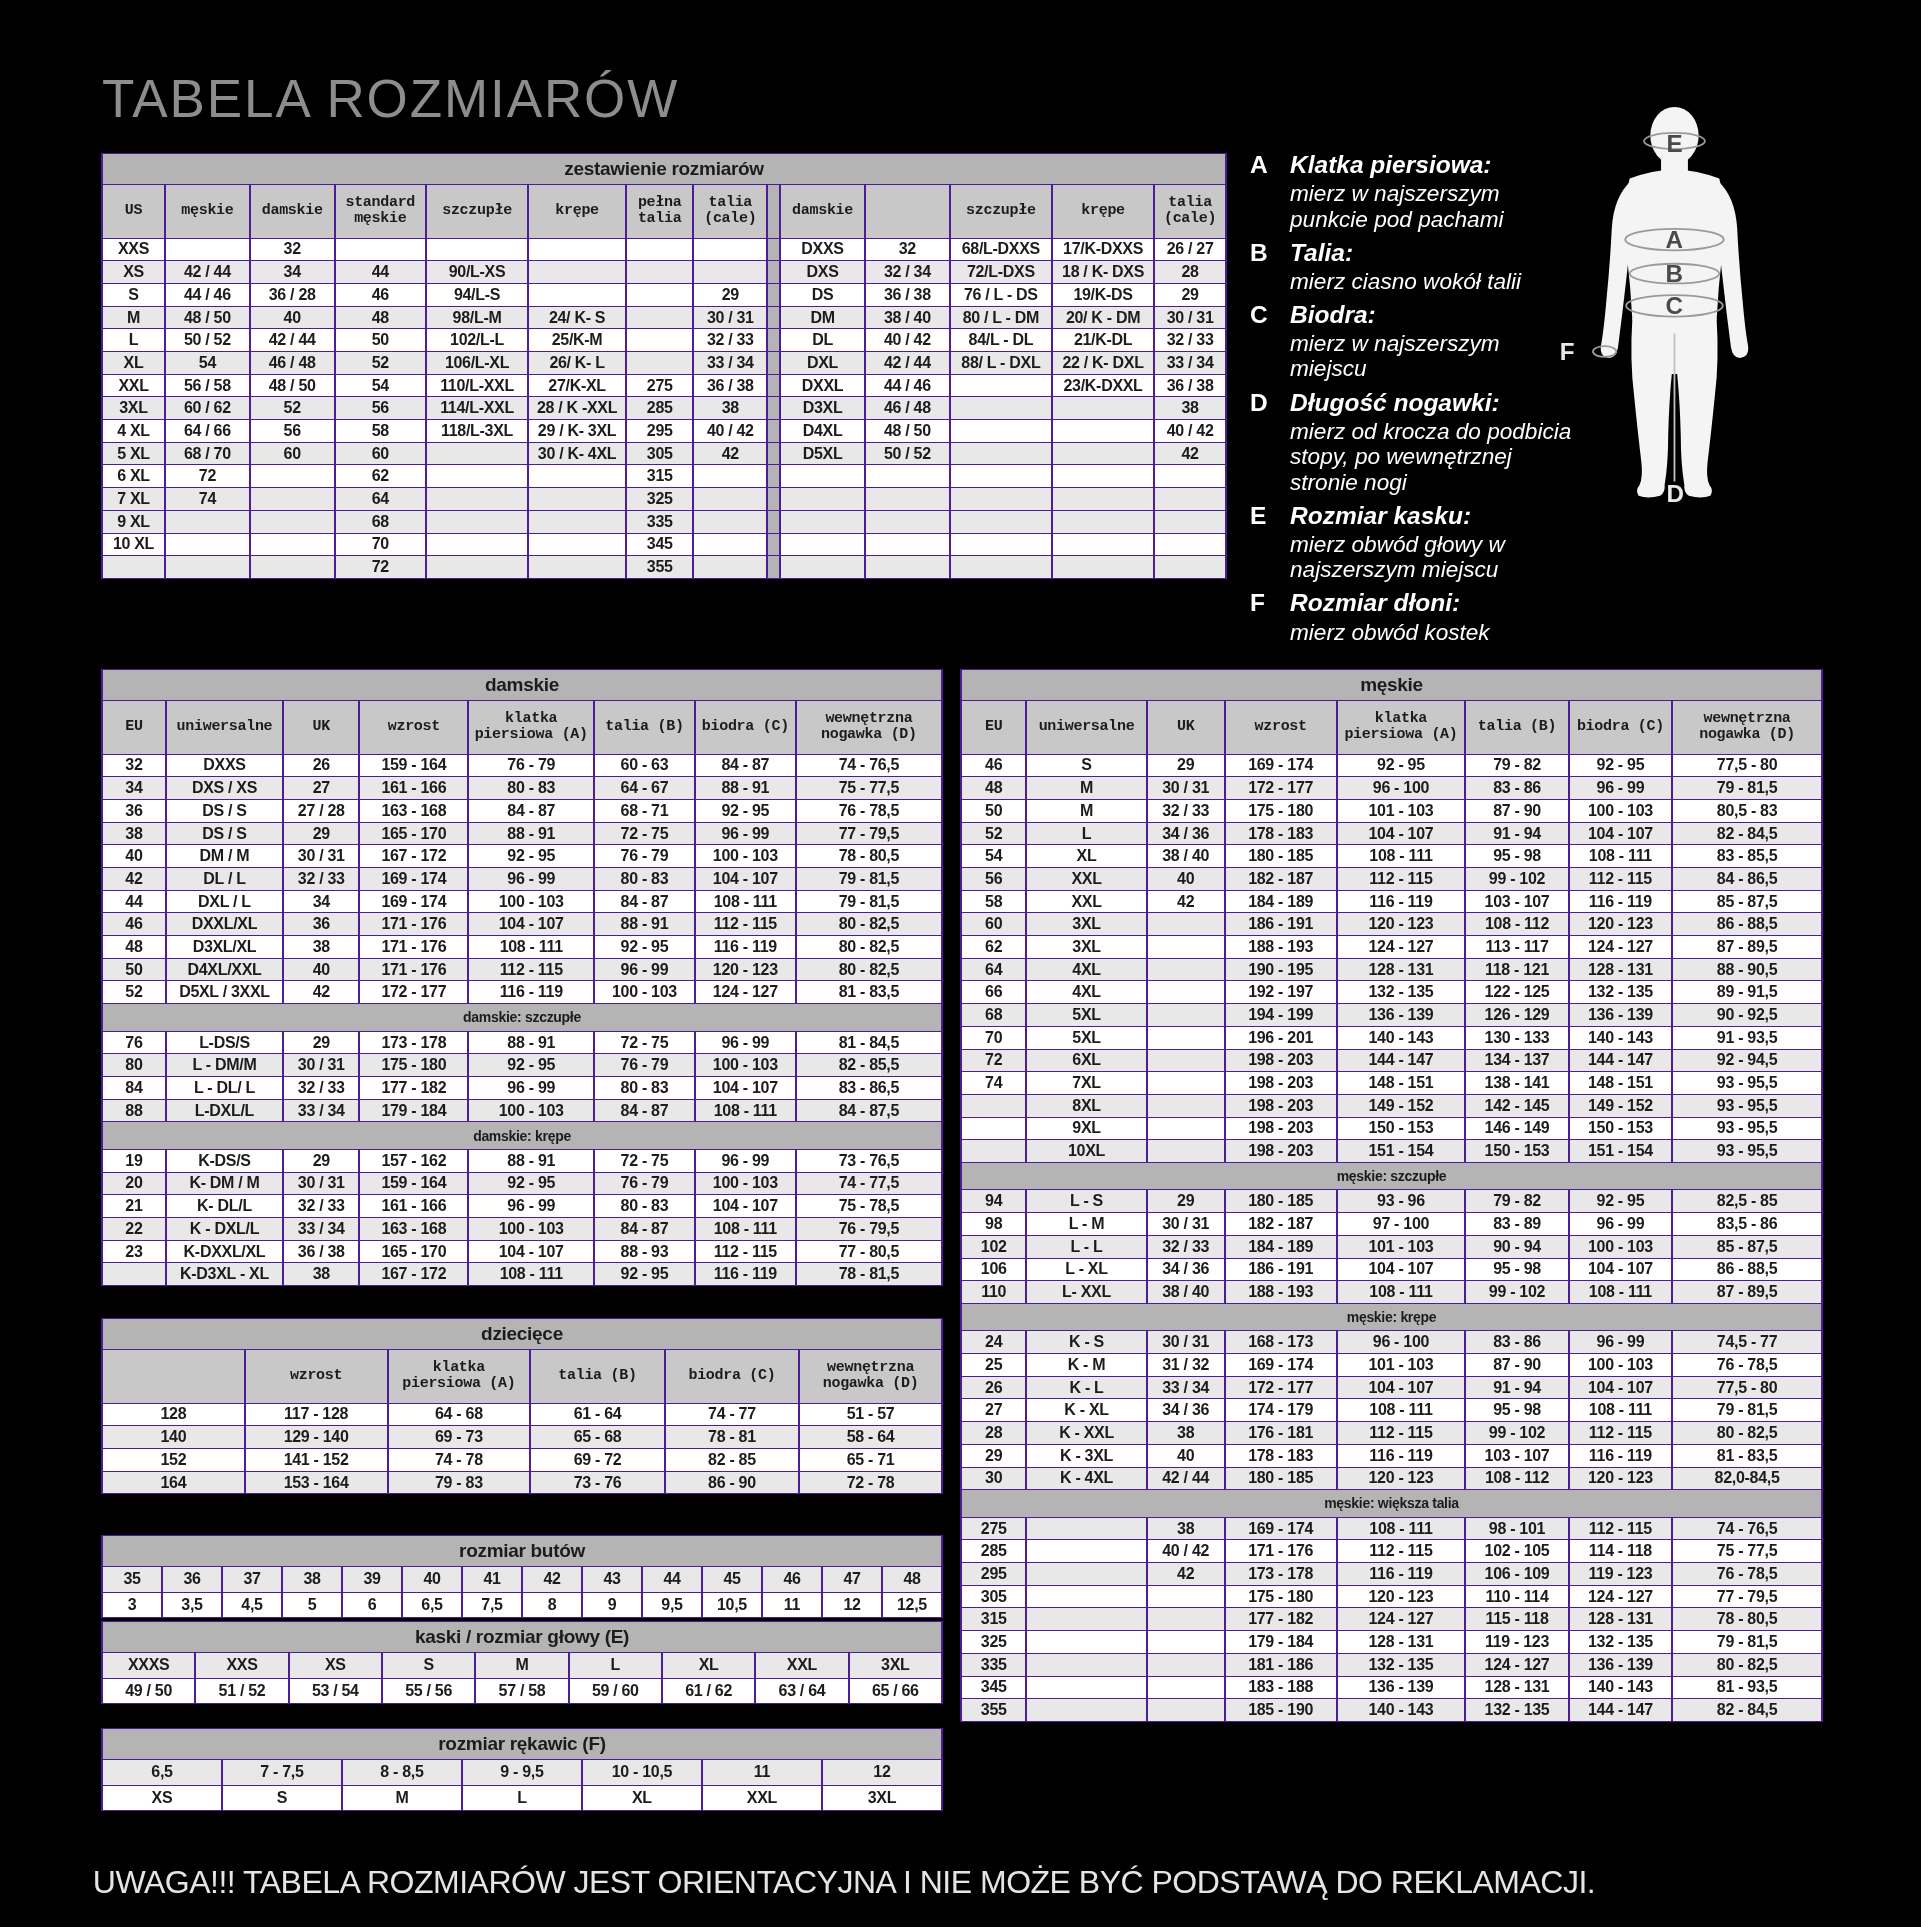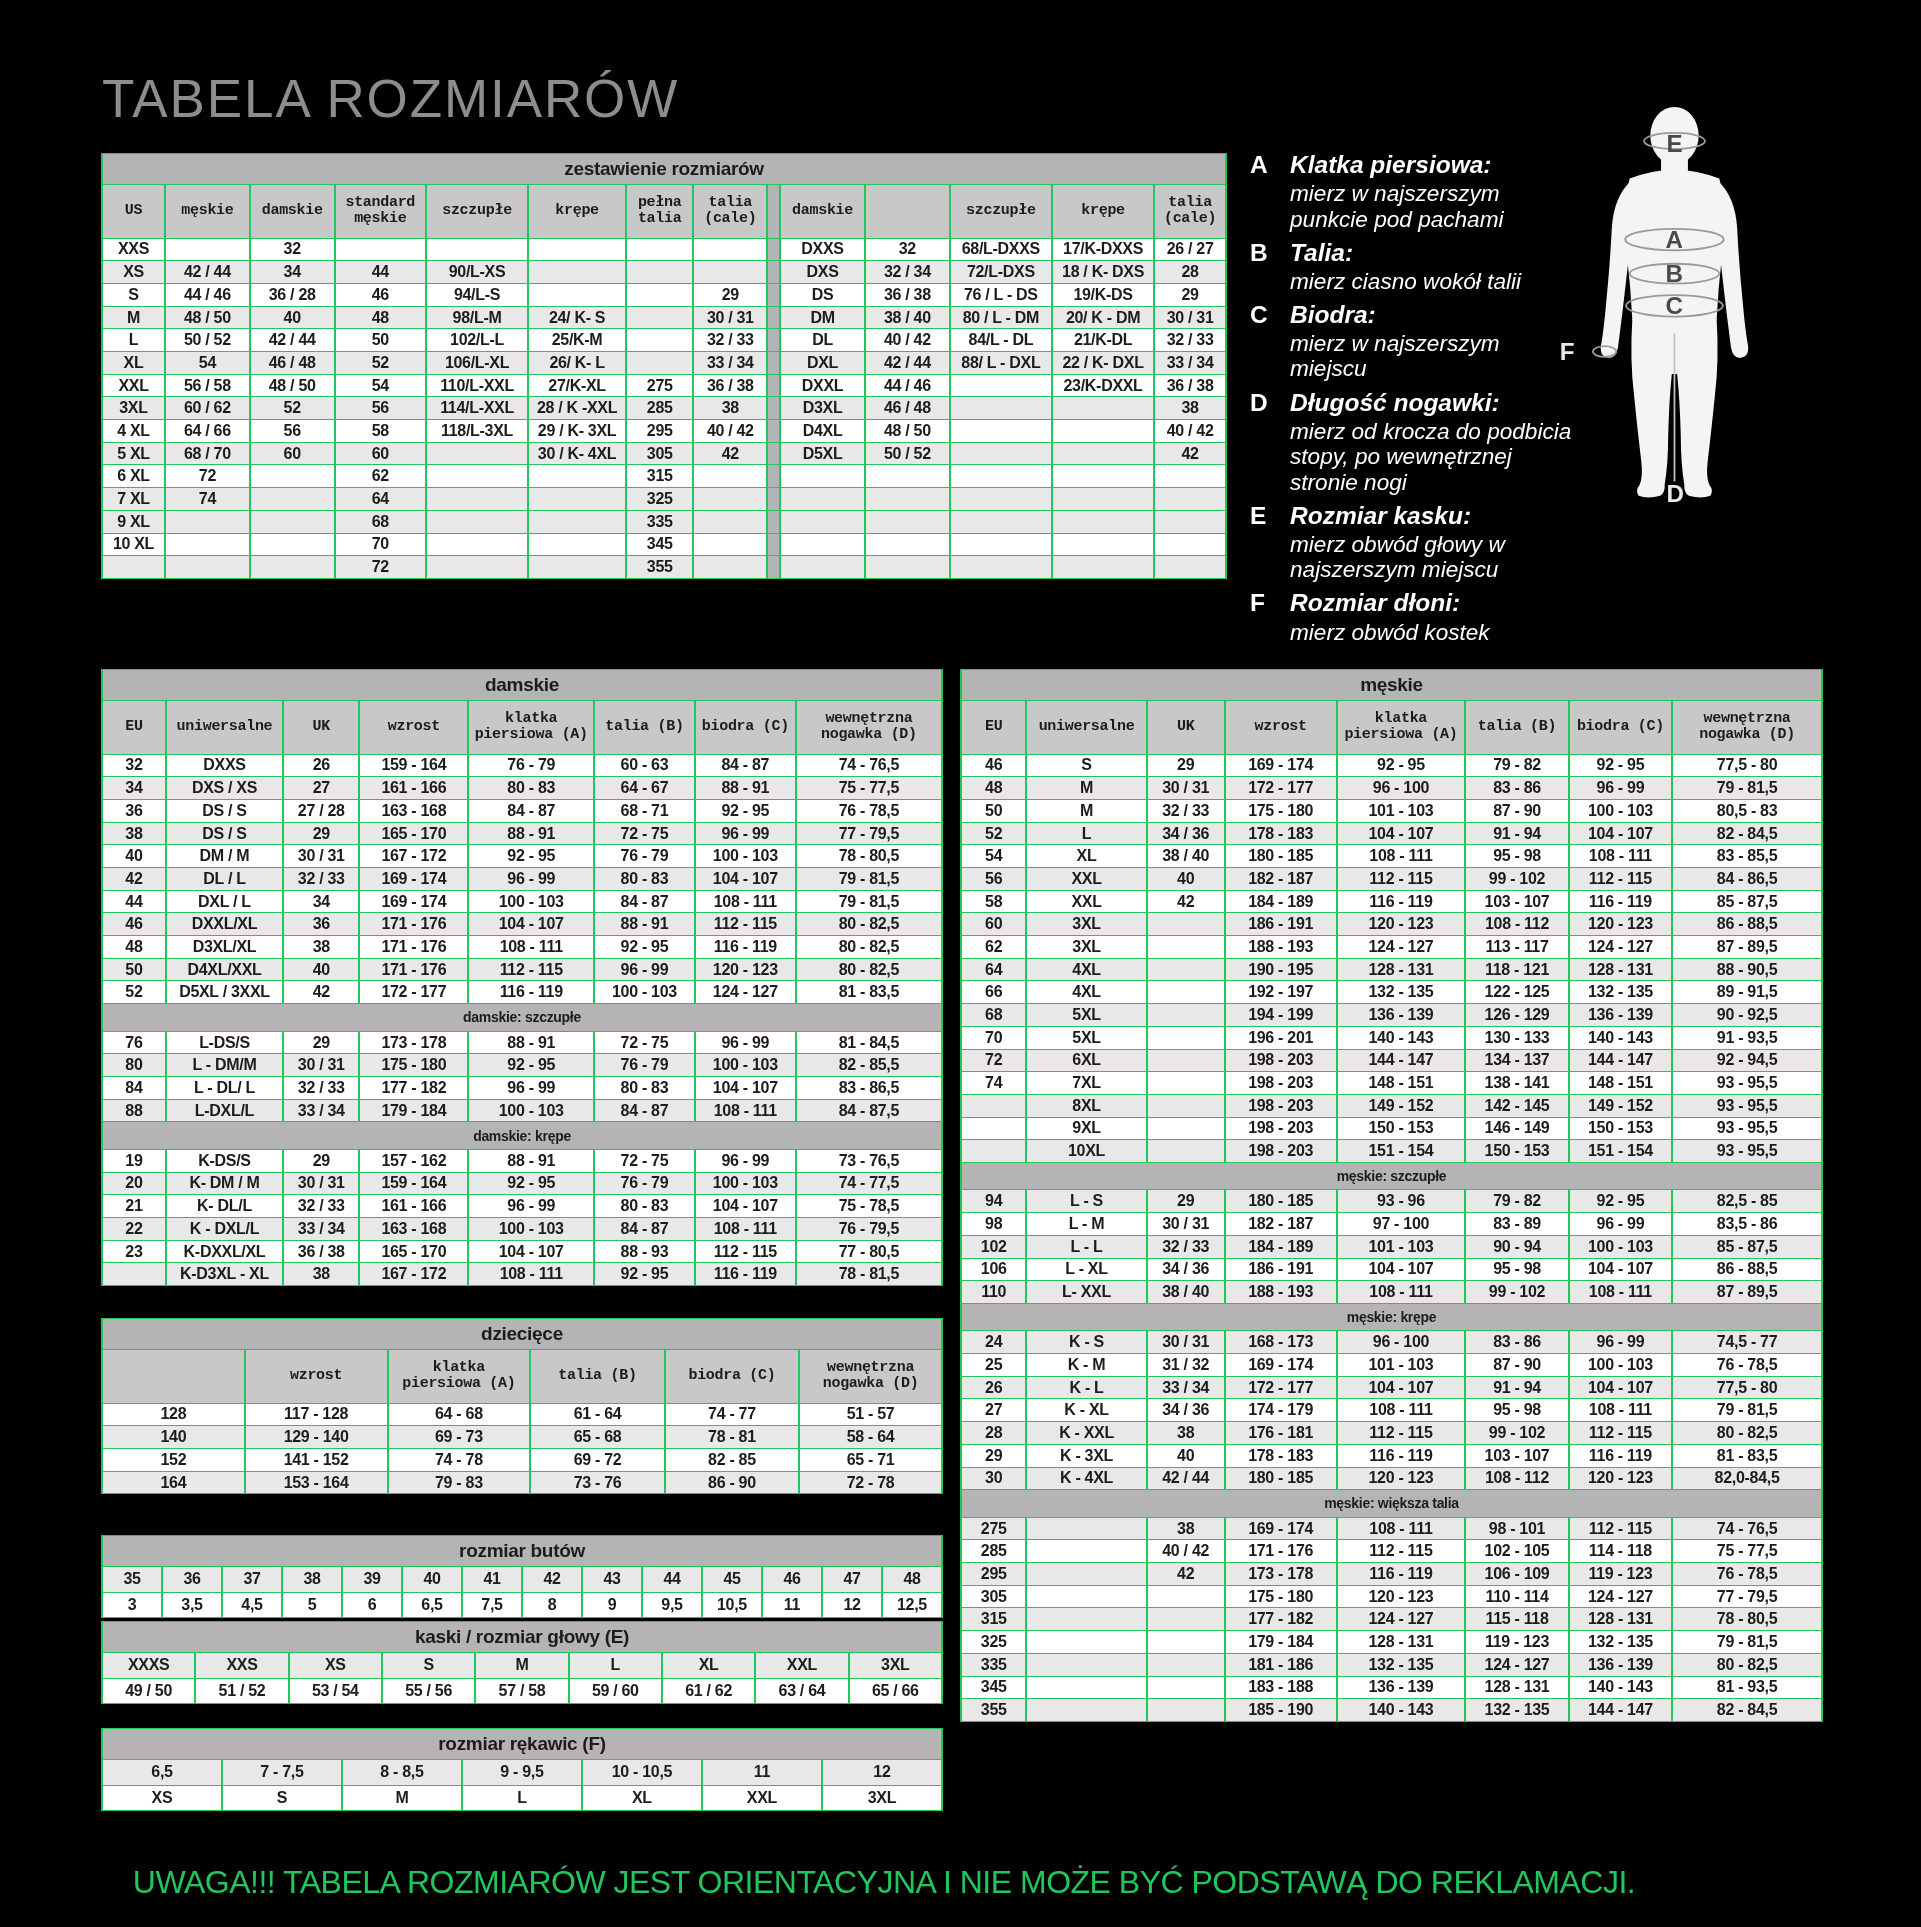--- a/index.html
+++ b/index.html
@@ -6,21 +6,21 @@
   body{
     width:1922px;height:1928px;background:#000;position:relative;
     font-family:"Liberation Sans",sans-serif;overflow:hidden;
   }
   .page-title{
     position:absolute;left:102px;top:68px;font-size:53px;font-weight:300;
     color:#8d8d8d;letter-spacing:1.9px;text-align:center;
   }
   .wrap{position:absolute;}
   .tbl{
-    width:100%;border-collapse:separate;border-spacing:2.8px 1.9px;background:#22c55e;
+    width:100%;border-collapse:separate;border-spacing:2.8px 1.9px;background:#4c1d95;
     table-layout:fixed;
   }
   .tbl th,.tbl td{
     text-align:center;vertical-align:middle;font-weight:bold;color:#1c1c1c;
     overflow:hidden;letter-spacing:-0.3px;
   }
   .ttl{background:#b4b4b4;font-size:19px;height:28px;white-space:nowrap;}
   .hdr{background:#c8c8c8;font-size:15px;line-height:1.08;padding:3.8px 0.9px;height:45px;white-space:normal;font-family:Liberation Mono, monospace;}
   .sec{background:#b4b4b4;font-size:14px;height:24.5px;white-space:nowrap;}
   .tbl td{font-size:16px;height:21.7px;padding:0 0.9px;white-space:nowrap;}
@@ -29,21 +29,21 @@
   .gapcol{background:#b4b4b4 !important;}
   .small-tbl td{height:24.5px;}
   .legend{width:325px;color:#fff;}
   .legend-item{display:flex;margin-bottom:6.6px;}
   .legend-letter{width:40px;flex:none;font-weight:bold;font-size:24.5px;line-height:1.15;}
   .legend-body{flex:1;font-style:italic;}
   .legend-title{font-weight:bold;font-size:24.5px;line-height:1.15;}
   .legend-desc{font-size:22.6px;line-height:1.13;margin-top:1.9px;}
   .footer{
     position:absolute;left:0;top:1864px;width:1688px;text-align:center;
-    color:#22c55e;font-size:32px;font-weight:400;letter-spacing:-0.5px;padding-left:40px;
+    color:#e5e5e5;font-size:32px;font-weight:400;letter-spacing:-0.5px;
   }
   .figure svg{display:block;}
 </style>
 </head>
 <body>
 
 <div class="page-title">TABELA ROZMIARÓW</div>
 
 <div class="wrap" style="left:101px;top:153px;width:1126px;">
     <table class="tbl">

